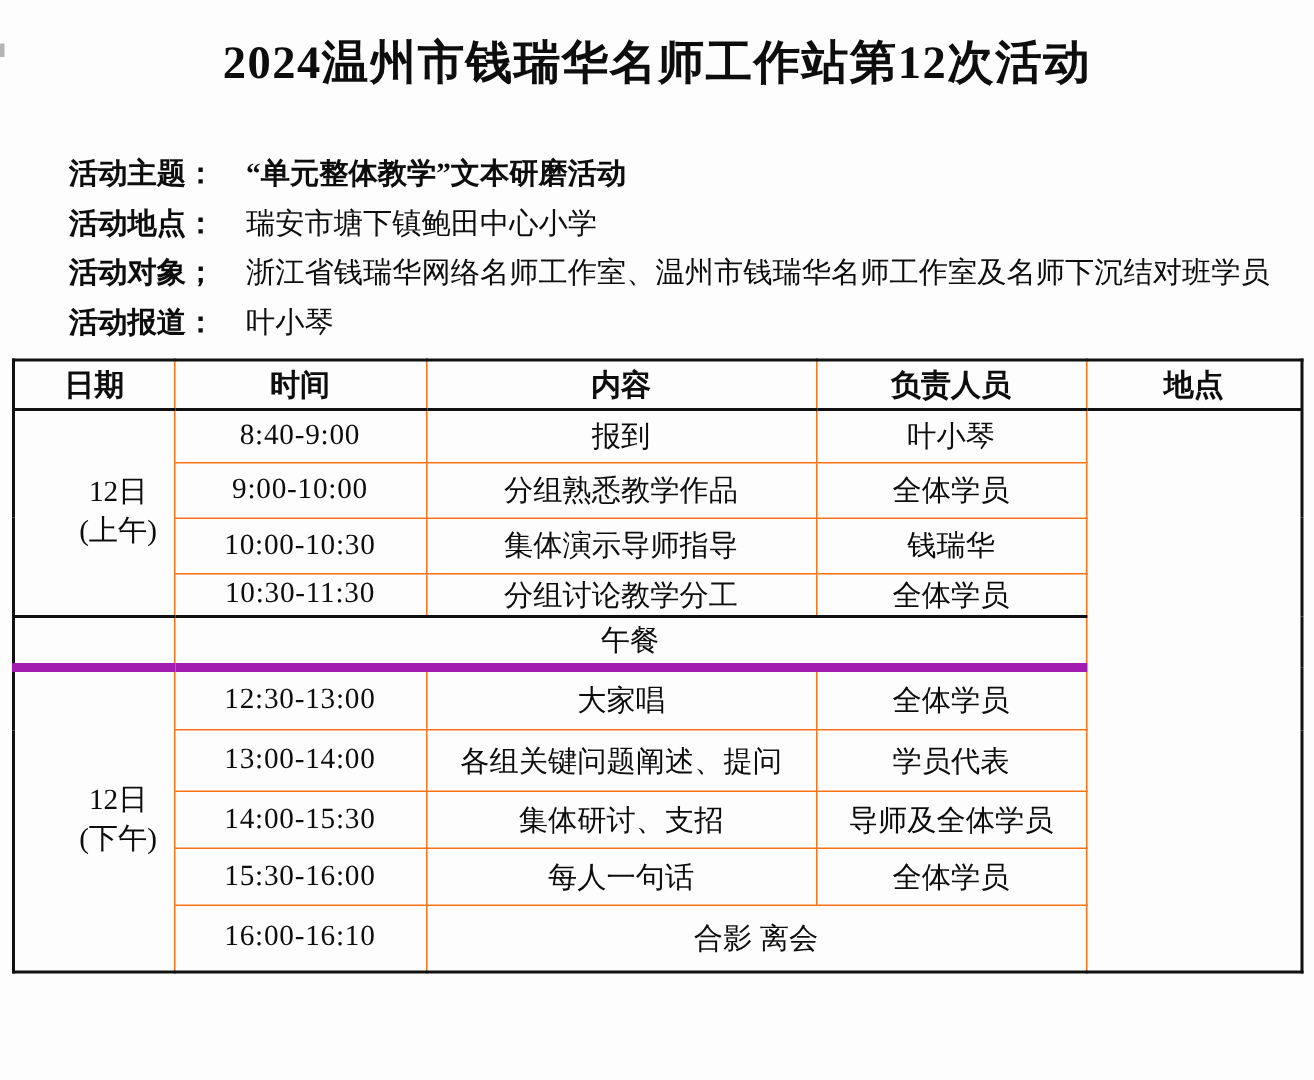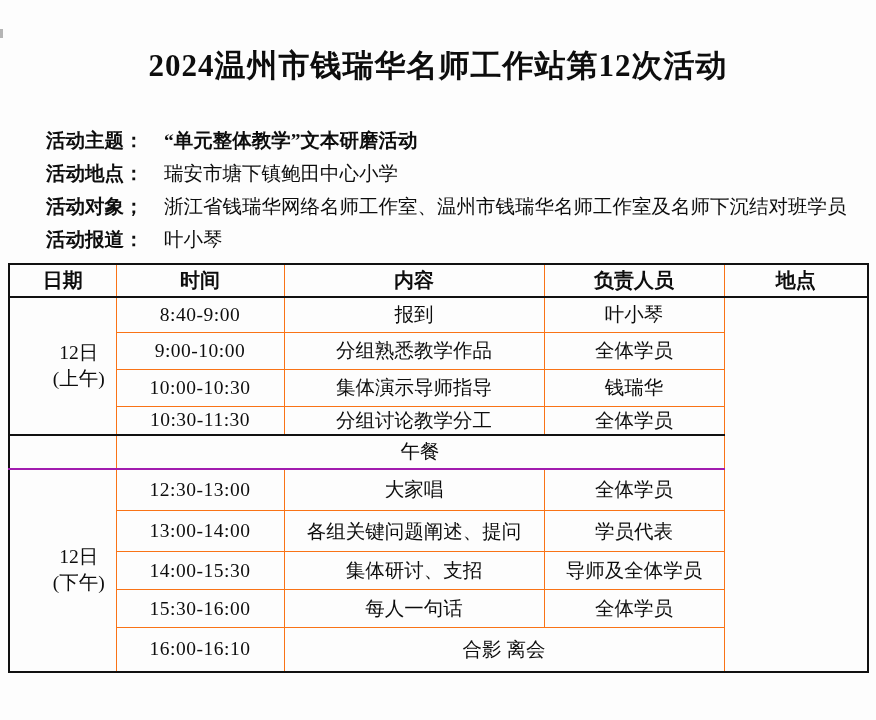--- a/index.html
+++ b/index.html
@@ -19,21 +19,21 @@
   .scan-speck {
     position: absolute;
     left: 0;
     top: 29px;
     width: 3px;
     height: 9px;
     background: #b5b5b5;
   }
   .doc-title {
     margin: 0;
-    padding-top: 46px;
+    padding-top: 22px;
     height: 40px;
     line-height: 40px;
     text-align: center;
     font-size: 31px;
     font-weight: bold;
     letter-spacing: 1px;
     white-space: nowrap;
   }
   .info-section {
     margin: 38px 0 0 18px;
@@ -72,21 +72,21 @@
     padding: 0;
     overflow: hidden;
   }
   table.schedule thead th {
     font-weight: bold;
     font-size: 20px;
     border-bottom: 2px solid #111;
   }
   tr.lunch-row td {
     border-top: 2px solid #111;
-    border-bottom: 2px solid #a21caf;
+    border-bottom: 6px solid #a21caf;
   }
   td.date-cell span {
     display: block;
     line-height: 26px;
     margin-left: 32px;
   }
   td.time-cell {
     letter-spacing: 0.5px;
     font-size: 20px;
   }

